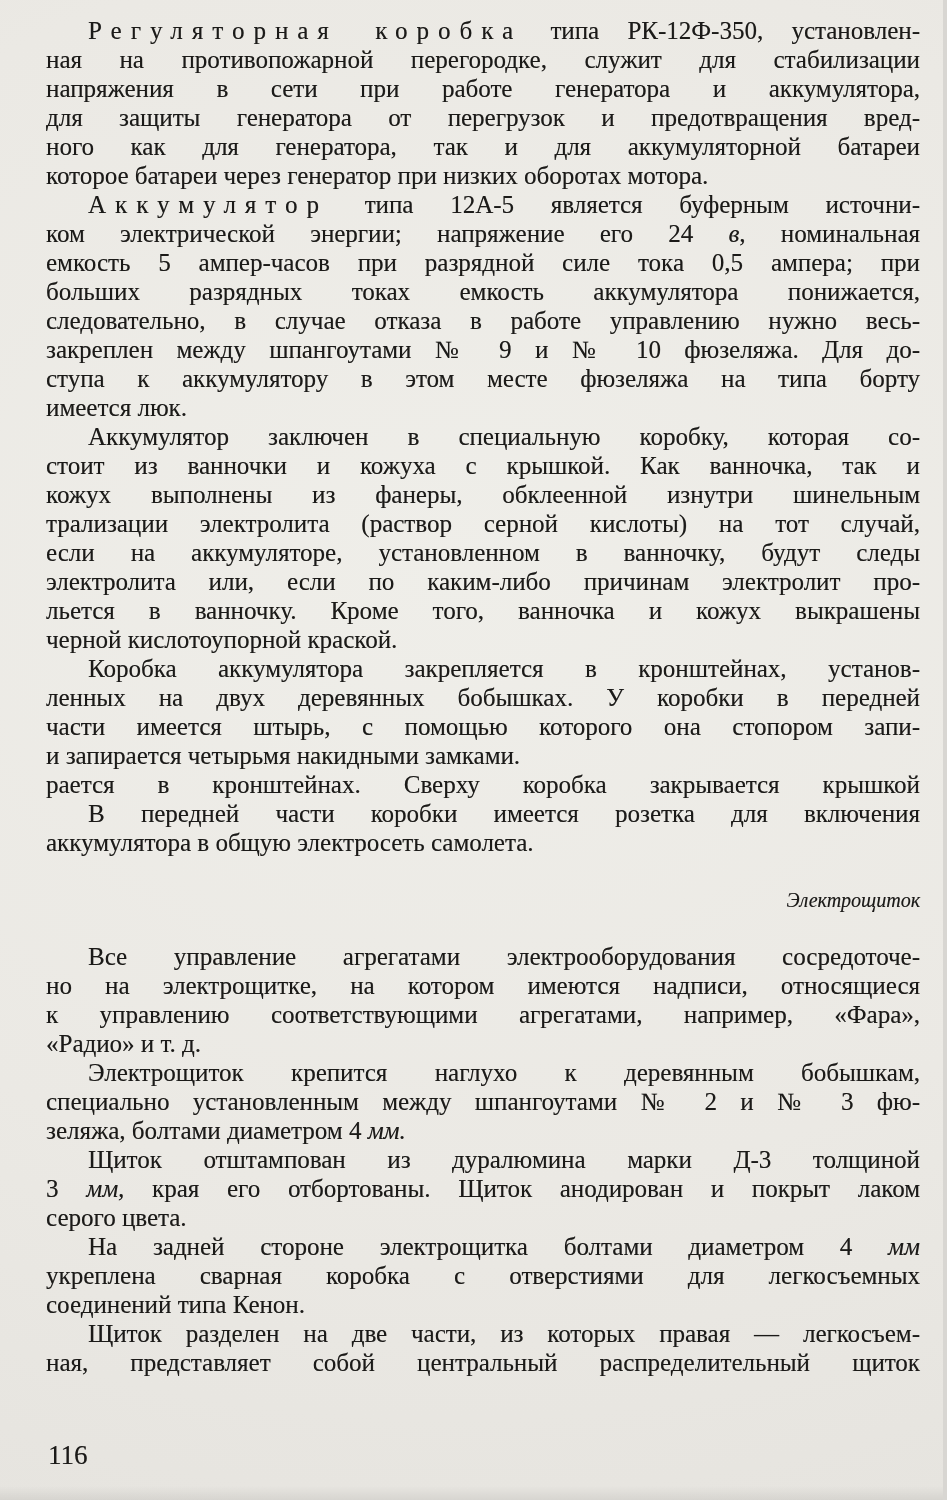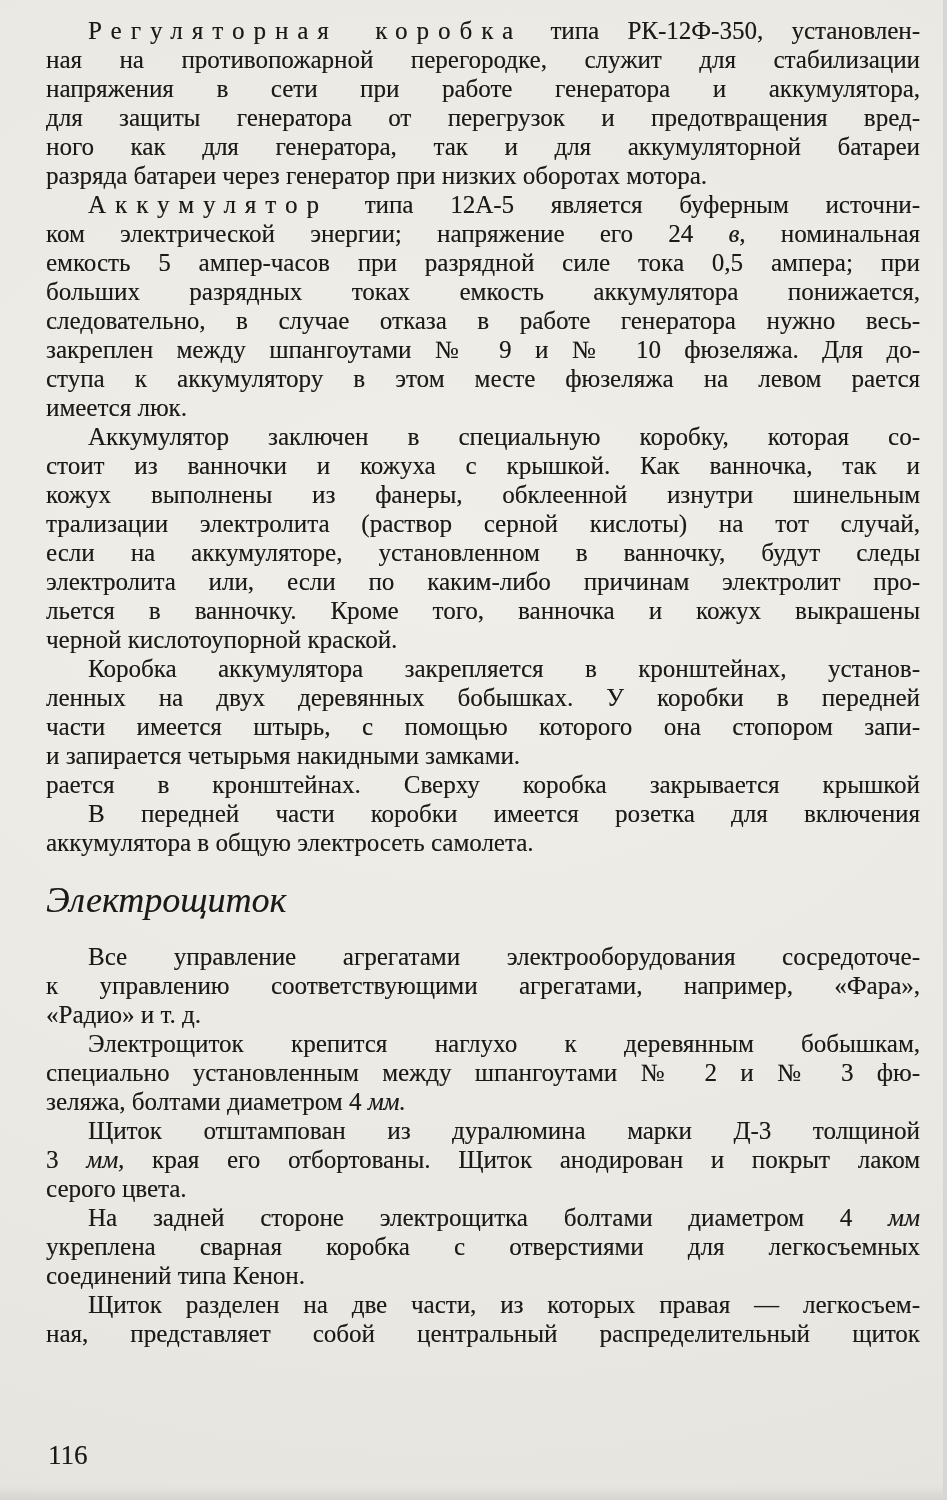--- a/index.html
+++ b/index.html
@@ -40,24 +40,24 @@
     text-align: justify;
     text-align-last: justify;
     white-space: normal;
     text-shadow: 0.25px 0.25px 0 rgba(20,20,20,0.45);
   }
   .line.first { text-indent: 42px; }
   .line.end   { text-align-last: left; }
   .sp { letter-spacing: 0.36em; }
   .it { font-style: italic; }
   .heading {
-    font-size: 36px;
+    font-size: 20px;
     line-height: 31px;
     font-style: italic;
-    text-align: left;
+    text-align: right;
     margin: 28px 0 26px 0;
     text-shadow: 0.25px 0.25px 0 rgba(20,20,20,0.45);
   }
   .pagenum {
     position: absolute;
     left: 48px;
     top: 1441px;
     font-size: 27px;
     line-height: 29px;
     text-shadow: 0.25px 0.25px 0 rgba(20,20,20,0.45);
@@ -67,30 +67,30 @@
 <body>
 
 <div class="page" style="color: rgb(27, 26, 24);">
   <div class="body-text">
       <div class="para">
         <div class="line first"><span class="sp">Регуляторная коробка</span><span> типа РК-12Ф-350, установлен-</span></div>
         <div class="line"><span>ная на противопожарной перегородке, служит для стабилизации</span></div>
         <div class="line"><span>напряжения в сети при работе генератора и аккумулятора,</span></div>
         <div class="line"><span>для защиты генератора от перегрузок и предотвращения вред-</span></div>
         <div class="line"><span>ного как для генератора, так и для аккумуляторной батареи</span></div>
-        <div class="line end"><span>разряда батареи через генератор при низких оборотах мотора.</span></div>
+        <div class="line end"><span>которое батареи через генератор при низких оборотах мотора.</span></div>
       </div>
       <div class="para">
         <div class="line first"><span class="sp">Аккумулятор</span><span> типа 12А-5 является буферным источни-</span></div>
         <div class="line"><span>ком электрической энергии; напряжение его 24 </span><span class="it">в</span><span>, номинальная</span></div>
         <div class="line"><span>емкость 5 ампер-часов при разрядной силе тока 0,5 ампера; при</span></div>
         <div class="line"><span>больших разрядных токах емкость аккумулятора понижается,</span></div>
-        <div class="line"><span>следовательно, в случае отказа в работе генератора нужно весь-</span></div>
+        <div class="line"><span>следовательно, в случае отказа в работе управлению нужно весь-</span></div>
         <div class="line"><span>закреплен между шпангоутами № 9 и № 10 фюзеляжа. Для до-</span></div>
-        <div class="line"><span>ступа к аккумулятору в этом месте фюзеляжа на левом рается</span></div>
+        <div class="line"><span>ступа к аккумулятору в этом месте фюзеляжа на типа борту</span></div>
         <div class="line end"><span>имеется люк.</span></div>
       </div>
       <div class="para">
         <div class="line first"><span>Аккумулятор заключен в специальную коробку, которая со-</span></div>
         <div class="line"><span>стоит из ванночки и кожуха с крышкой. Как ванночка, так и</span></div>
         <div class="line"><span>кожух выполнены из фанеры, обклеенной изнутри шинельным</span></div>
         <div class="line"><span>трализации электролита (раствор серной кислоты) на тот случай,</span></div>
         <div class="line"><span>если на аккумуляторе, установленном в ванночку, будут следы</span></div>
         <div class="line"><span>электролита или, если по каким-либо причинам электролит про-</span></div>
         <div class="line"><span>льется в ванночку. Кроме того, ванночка и кожух выкрашены</span></div>
@@ -103,20 +103,21 @@
         <div class="line end"><span>и запирается четырьмя накидными замками.</span></div>
         <div class="line"><span>рается в кронштейнах. Сверху коробка закрывается крышкой</span></div>
       </div>
       <div class="para">
         <div class="line first"><span>В передней части коробки имеется розетка для включения</span></div>
         <div class="line end"><span>аккумулятора в общую электросеть самолета.</span></div>
       </div>
       <div class="heading">Электрощиток</div>
       <div class="para">
         <div class="line first"><span>Все управление агрегатами электрооборудования сосредоточе-</span></div>
+        <div class="line"><span>но на электрощитке, на котором имеются надписи, относящиеся</span></div>
         <div class="line"><span>к управлению соответствующими агрегатами, например, «Фара»,</span></div>
         <div class="line end"><span>«Радио» и т. д.</span></div>
       </div>
       <div class="para">
         <div class="line first"><span>Электрощиток крепится наглухо к деревянным бобышкам,</span></div>
         <div class="line"><span>специально установленным между шпангоутами № 2 и № 3 фю-</span></div>
         <div class="line end"><span>зеляжа, болтами диаметром 4 </span><span class="it">мм.</span></div>
       </div>
       <div class="para">
         <div class="line first"><span>Щиток отштампован из дуралюмина марки Д-3 толщиной</span></div>

